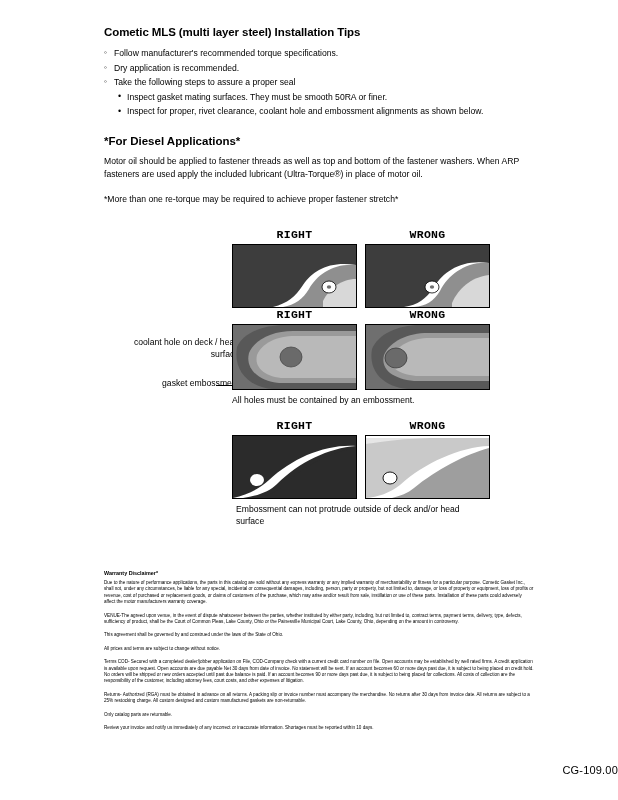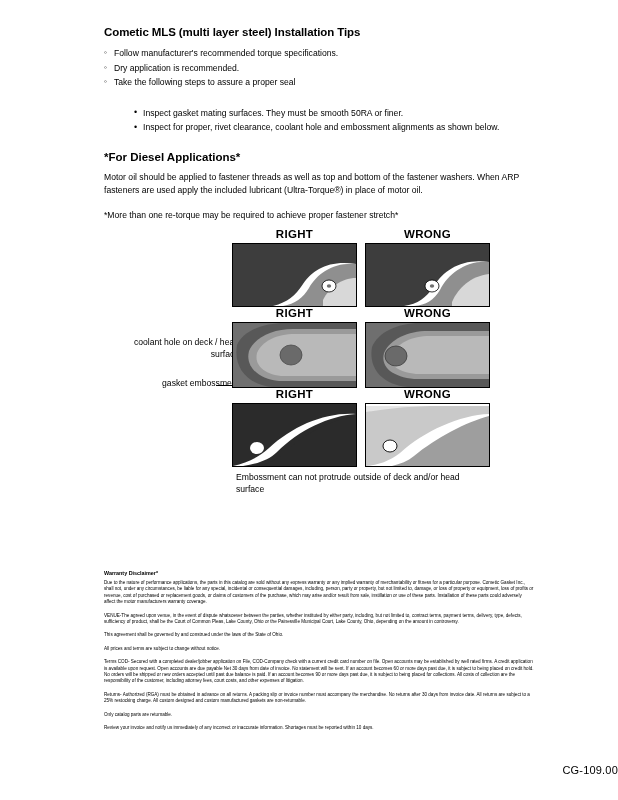--- a/index.html
+++ b/index.html
@@ -47,21 +47,21 @@
   }
   ul.bullets > li::before {
     content: "\25E6";
     position: absolute;
     left: 0;
     top: 0;
     font-size: 8px;
   }
   ul.subbullets {
     list-style: none;
-    margin: 16px;
+    margin: 0;
     padding: 0 0 0 14px;
   }
   ul.subbullets > li {
     font-size: 8.6px;
     line-height: 14.5px;
     padding-left: 9px;
     position: relative;
   }
   ul.subbullets > li::before {
     content: "\2022";
@@ -87,21 +87,21 @@
   .figures {
     position: absolute;
     left: 232px;
     top: 228px;
     width: 258px;
   }
   .fig-row {
     display: flex;
     gap: 8px;
   }
-  .fig-col { width: 138px; }
+  .fig-col { width: 138px; font-family: Liberation Mono, monospace; }
   .fig-label {
     text-align: center;
     font-size: 11.5px;
     font-weight: bold;
     letter-spacing: 0.3px;
     margin-bottom: 3px;
   }
   .fig-box {
     width: 125px;
     height: 64px;
@@ -248,20 +248,21 @@
             <rect x="0" y="0" width="123" height="64" fill="#ffffff"></rect>
             <path d="M0,0 L123,0 L123,64 L0,64 Z" fill="#6f6f6f"></path>
             <path d="M6,24 C12,9 32,0 54,0 L123,0 L123,64 L42,64 C18,62 2,47 6,24 Z" fill="#585858"></path>
             <path d="M18,30 C24,16 42,8 62,8 L123,8 L123,56 L48,56 C28,54 14,45 18,30 Z" fill="#9a9a9a"></path>
             <path d="M26,32 C31,20 46,13 64,13 L123,13 L123,51 L50,51 C33,49 23,43 26,32 Z" fill="#b9b9b9"></path>
             <ellipse cx="30" cy="33" rx="11" ry="10" fill="#6a6a6a" stroke="#3c3c3c" stroke-width="0.8"></ellipse>
           </svg>
         </div>
       </div>
     </div>
+    <div class="caption">All holes must be contained by an embossment.</div>
 
     <div class="fig-row">
       <div class="fig-col">
         <div class="fig-label">RIGHT</div>
         <div class="fig-box">
           <svg width="123" height="62" viewBox="0 0 123 62">
             <rect x="0" y="0" width="123" height="62" fill="#ffffff"></rect>
             <path d="M0,0 L123,0 L123,10 C92,8 60,22 36,44 C26,53 14,59 0,62 Z" fill="#2b2b2b"></path>
             <path d="M123,10 C96,12 66,26 44,48 C36,56 24,60 10,62 L123,62 Z" fill="#2b2b2b"></path>
             <path d="M123,12 C98,16 70,30 50,50 C44,56 34,60 24,62 L123,62 Z" fill="#2b2b2b"></path>

